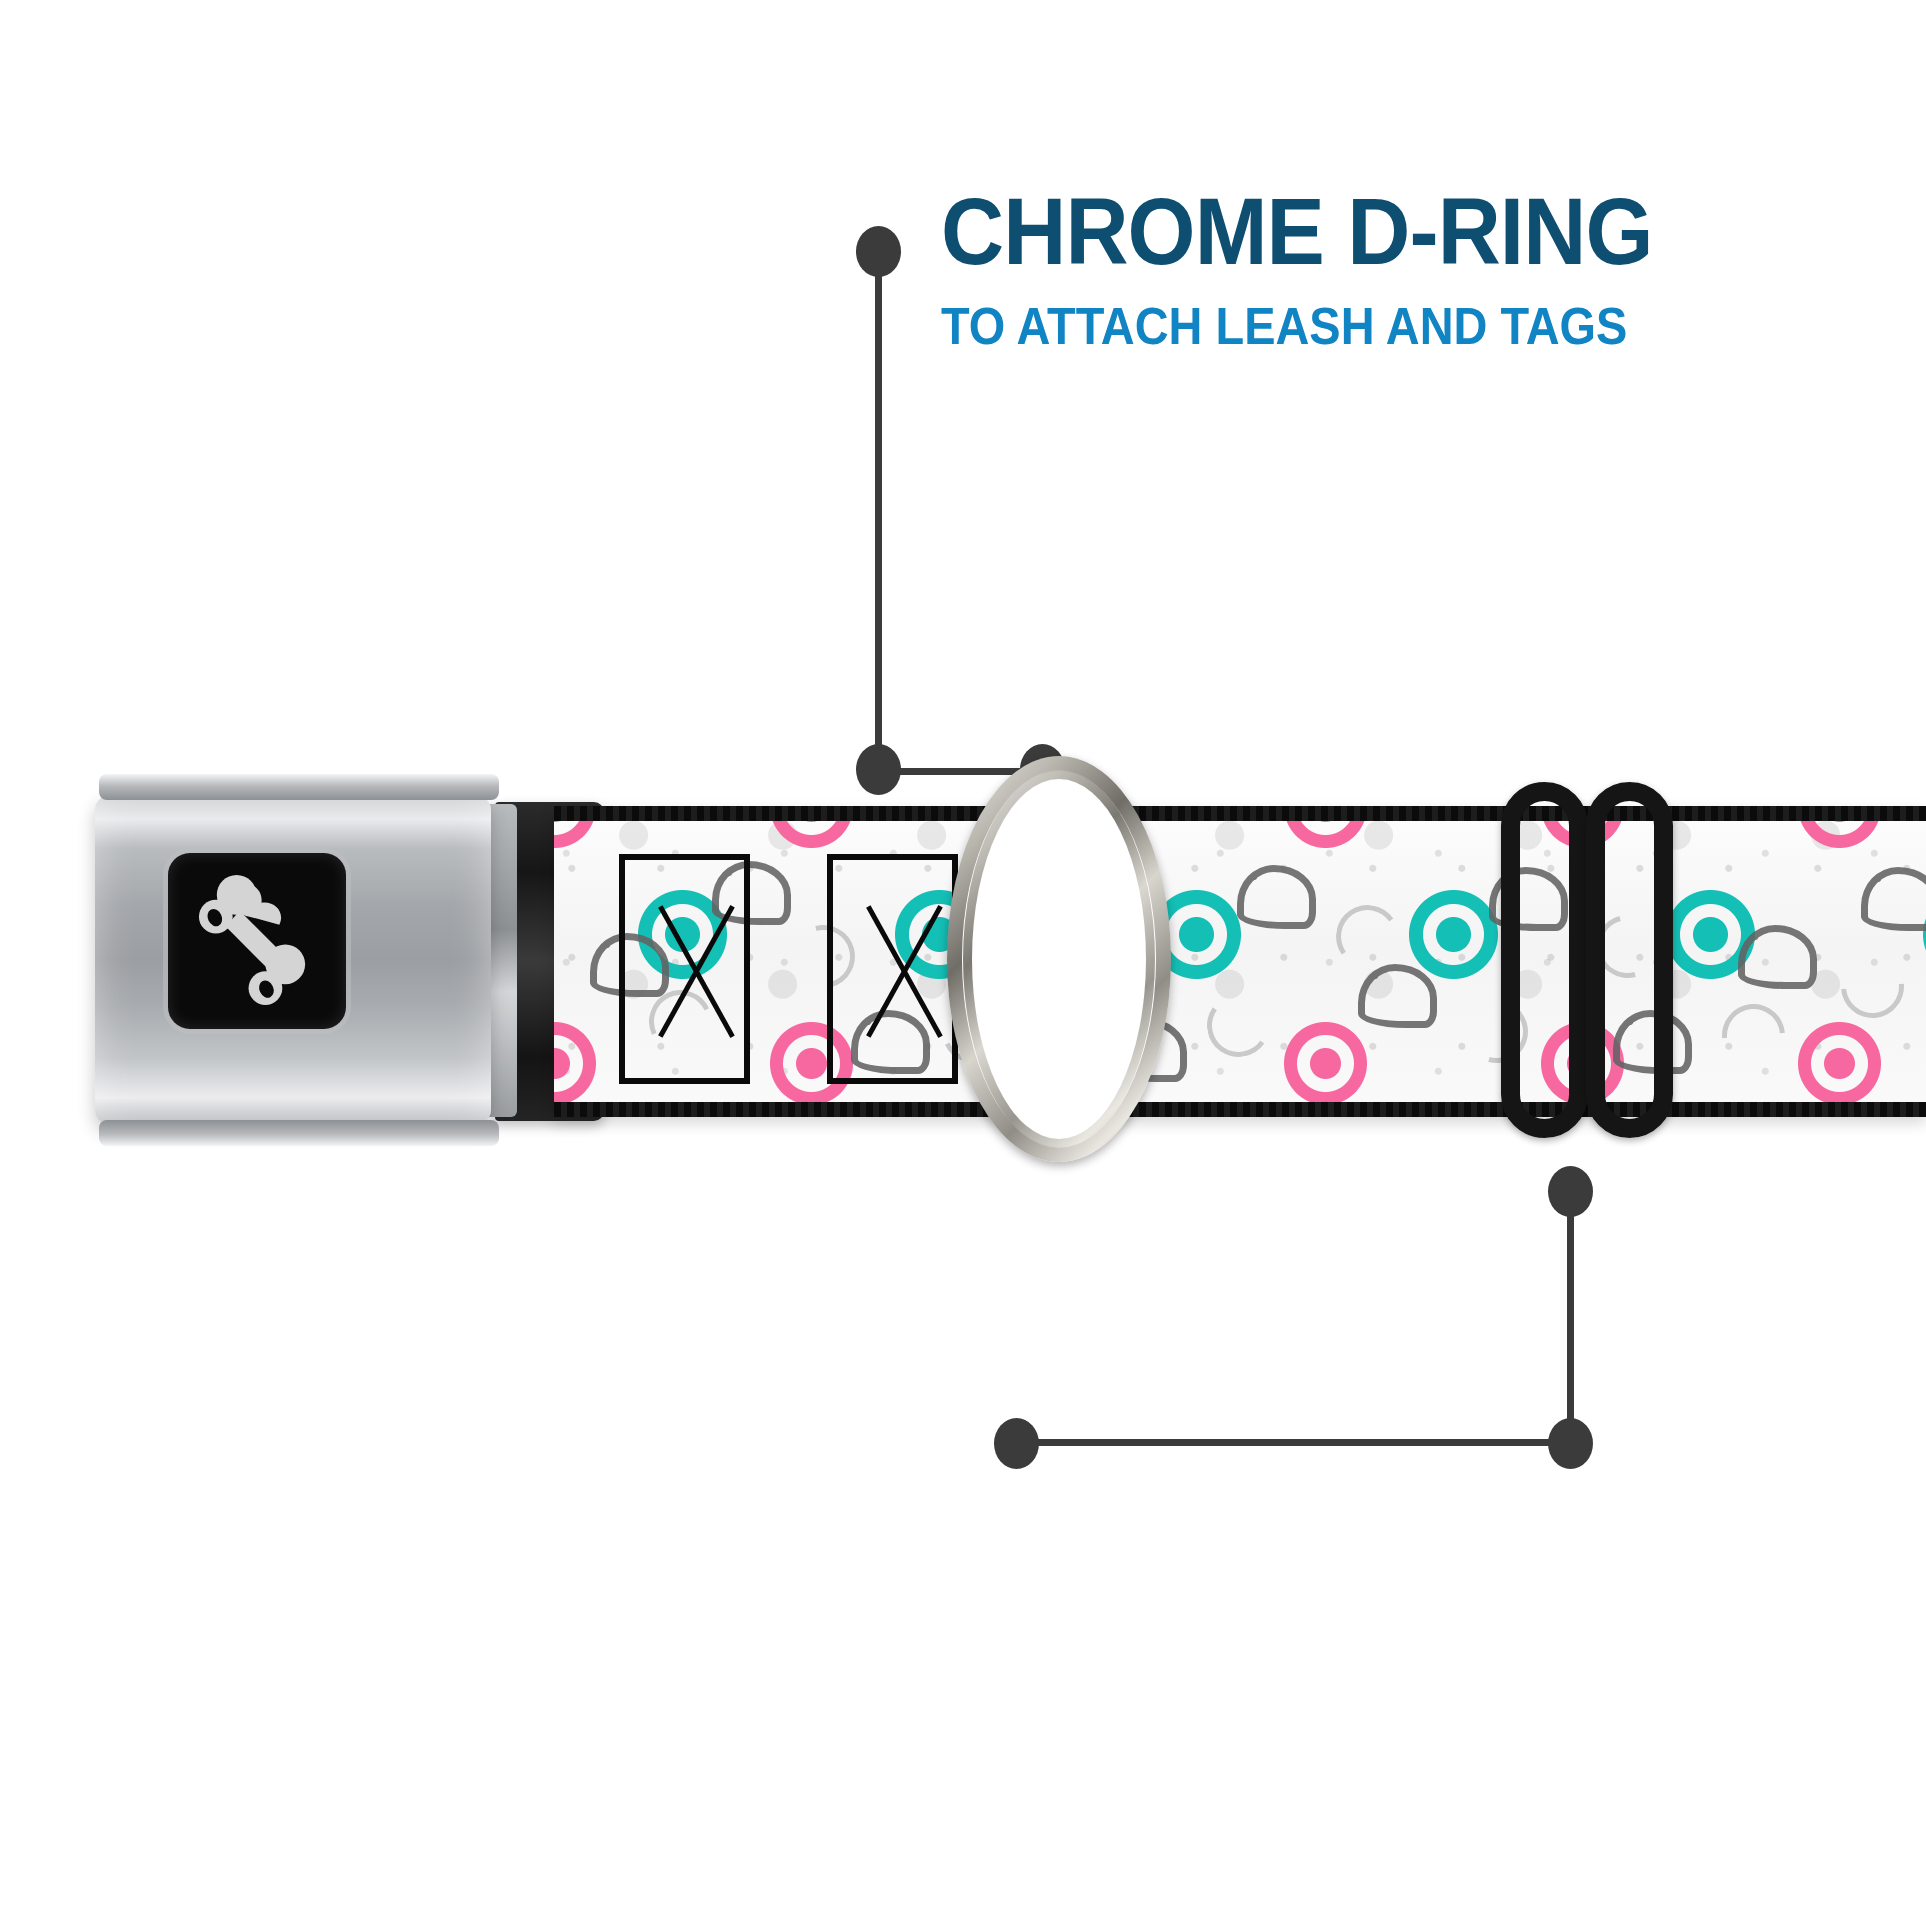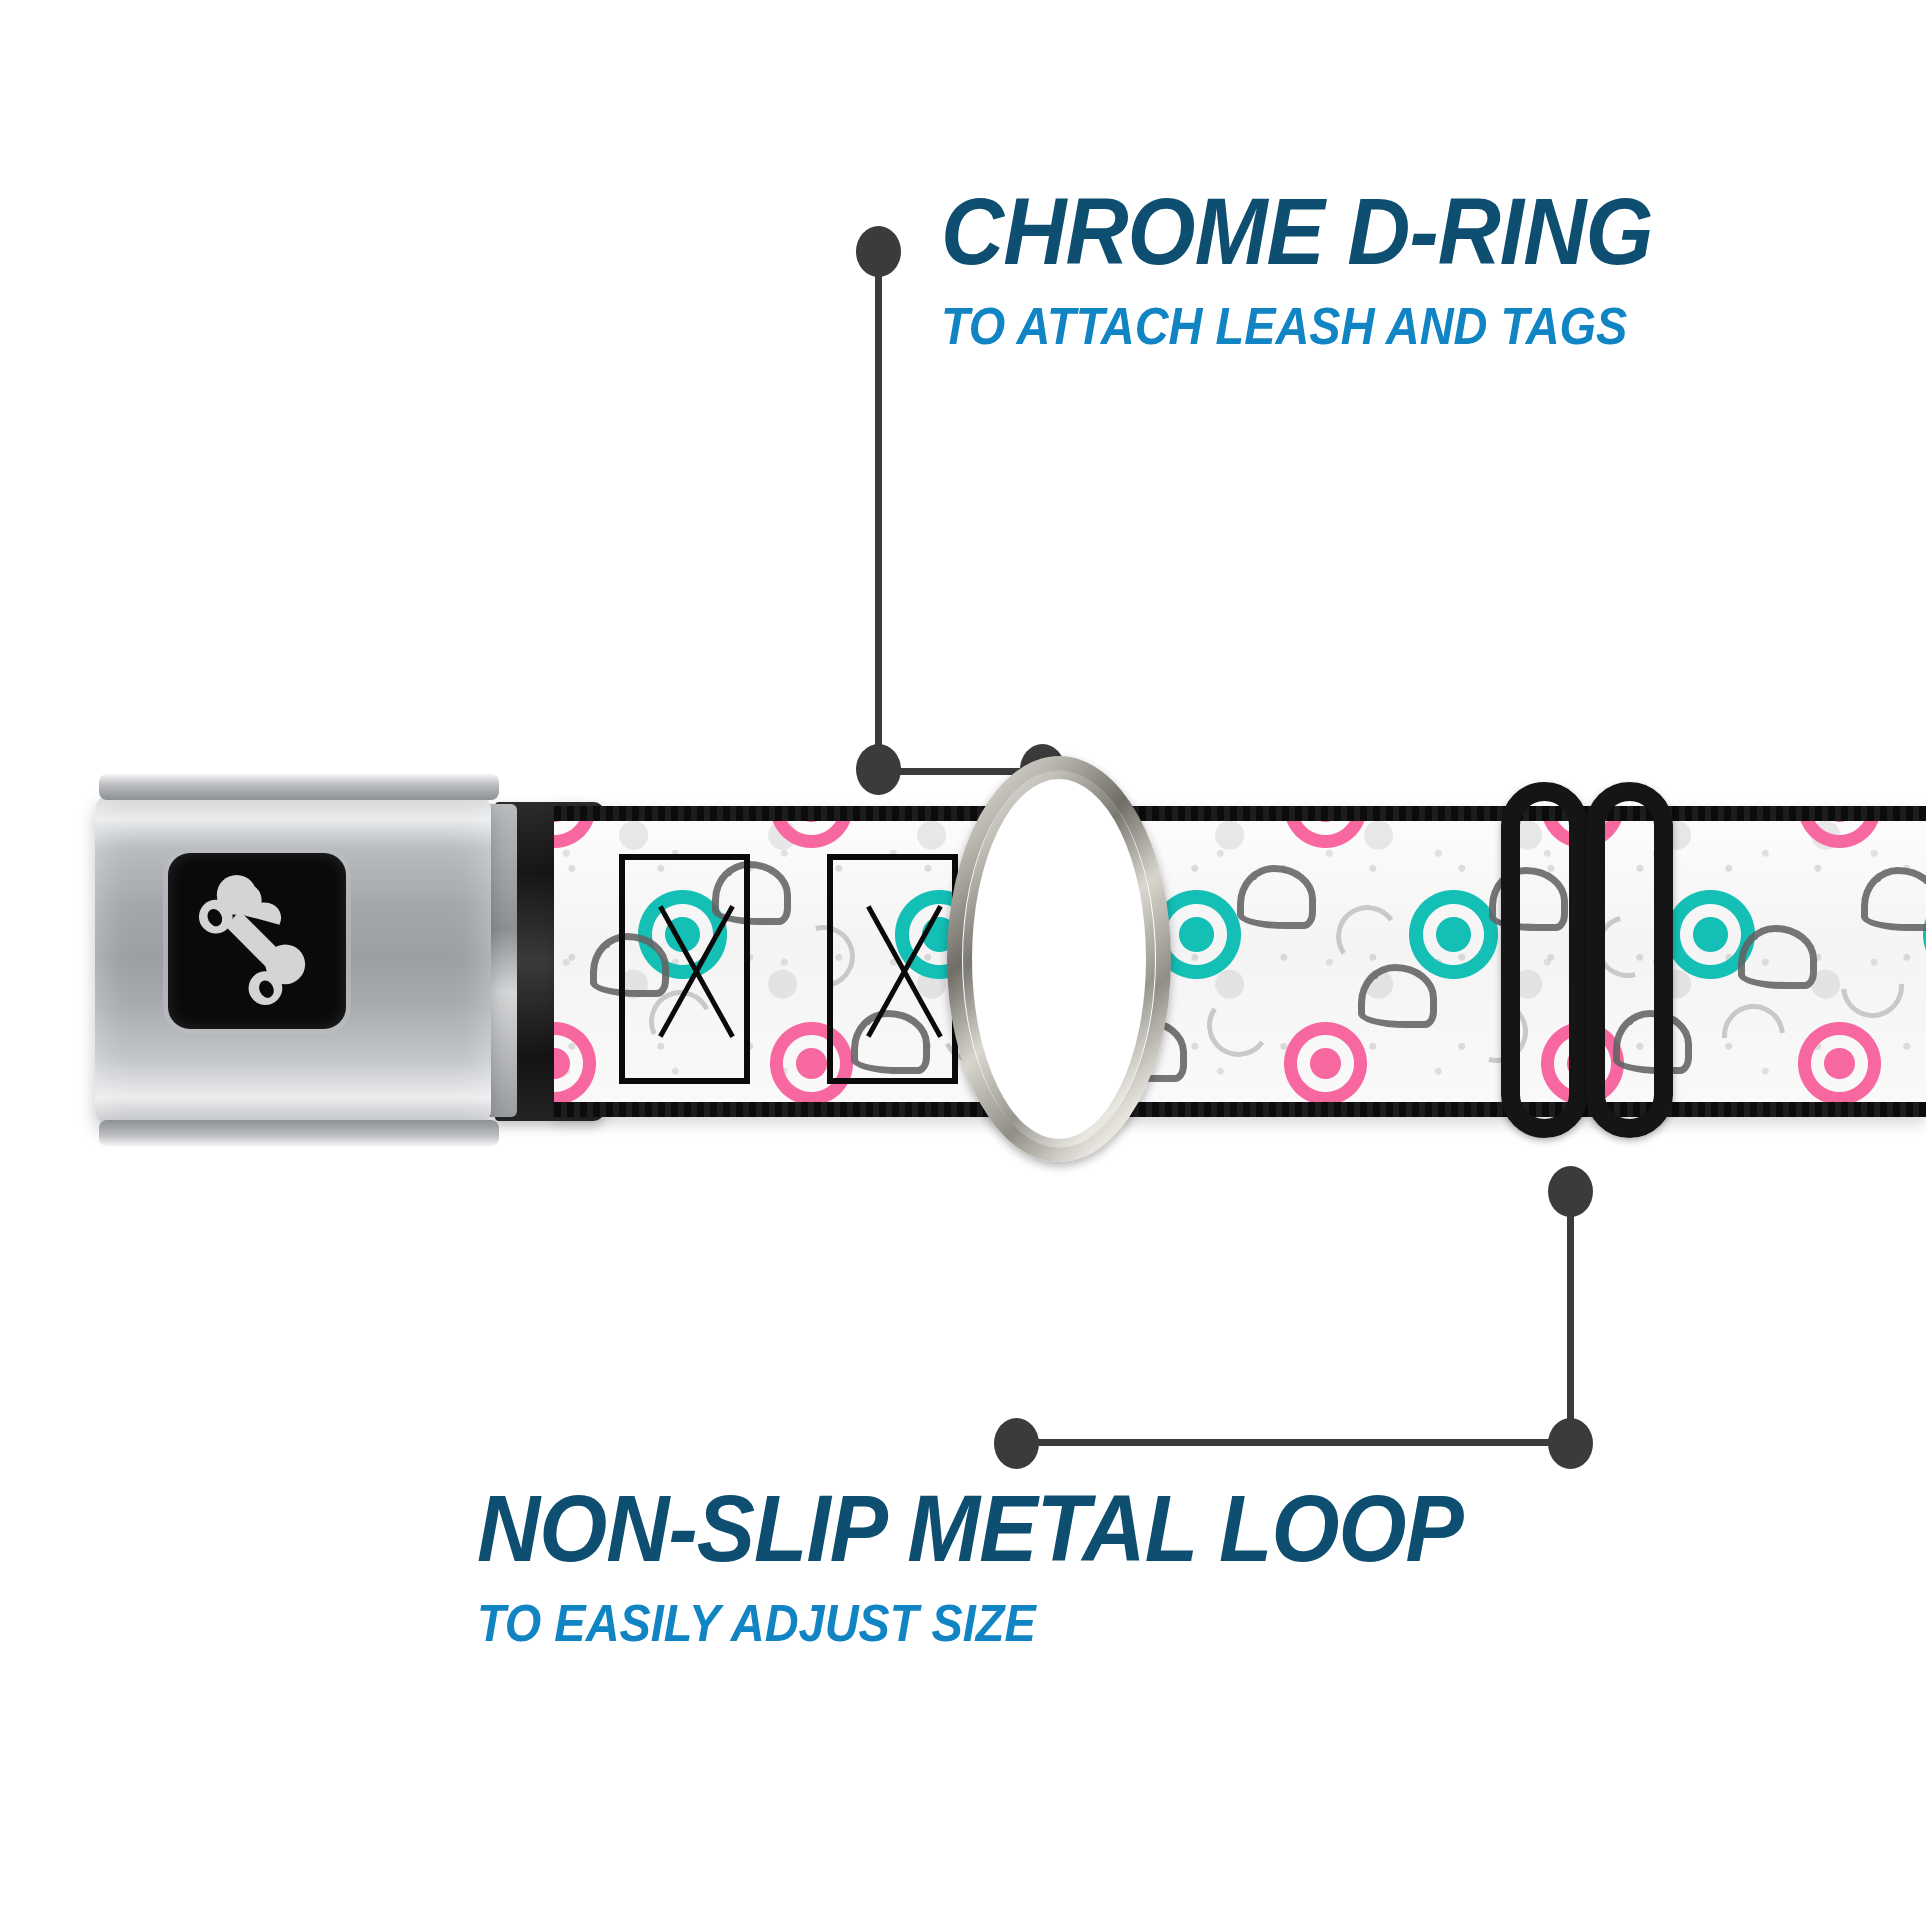--- a/index.html
+++ b/index.html
@@ -13,21 +13,20 @@
     height: 1927px;
     background: #ffffff;
     overflow: hidden;
     font-family: "Liberation Sans", sans-serif;
   }
 
   
   .callout-text {
     position: absolute;
     white-space: nowrap;
-    font-style: italic;
   }
   .headline {
     font-family: "Liberation Sans", sans-serif;
     font-weight: bold;
     font-size: 95px;
     letter-spacing: -1px;
     color: #0e4e70;
     line-height: 1;
     transform: scaleX(0.92);
     transform-origin: left center;
@@ -292,24 +291,20 @@
     <div class="headline">CHROME D-RING</div>
     <div class="subline">TO ATTACH LEASH AND TAGS</div>
   </div>
 
   <div class="lead-dot" id="bot-dot-a"></div>
   <div class="lead-line" id="bot-lead-v"></div>
   <div class="lead-line" id="bot-lead-h"></div>
   <div class="lead-dot" id="bot-dot-b"></div>
   <div class="lead-dot" id="bot-dot-c"></div>
 
-  <div class="callout-text" id="callout-bottom-text">
-    <div class="headline">NON-SLIP METAL LOOP</div>
-    <div class="subline">TO EASILY ADJUST SIZE</div>
-  </div>
 
   <div id="collar">
 
     <div id="web-tail"></div>
 
     <div id="strap">
 
       <div class="bird" style="left:36px;  top:127px;"></div>
       <div class="bird" style="left:158px; top:55px;"></div>
       <div class="bird" style="left:297px; top:204px;"></div>

